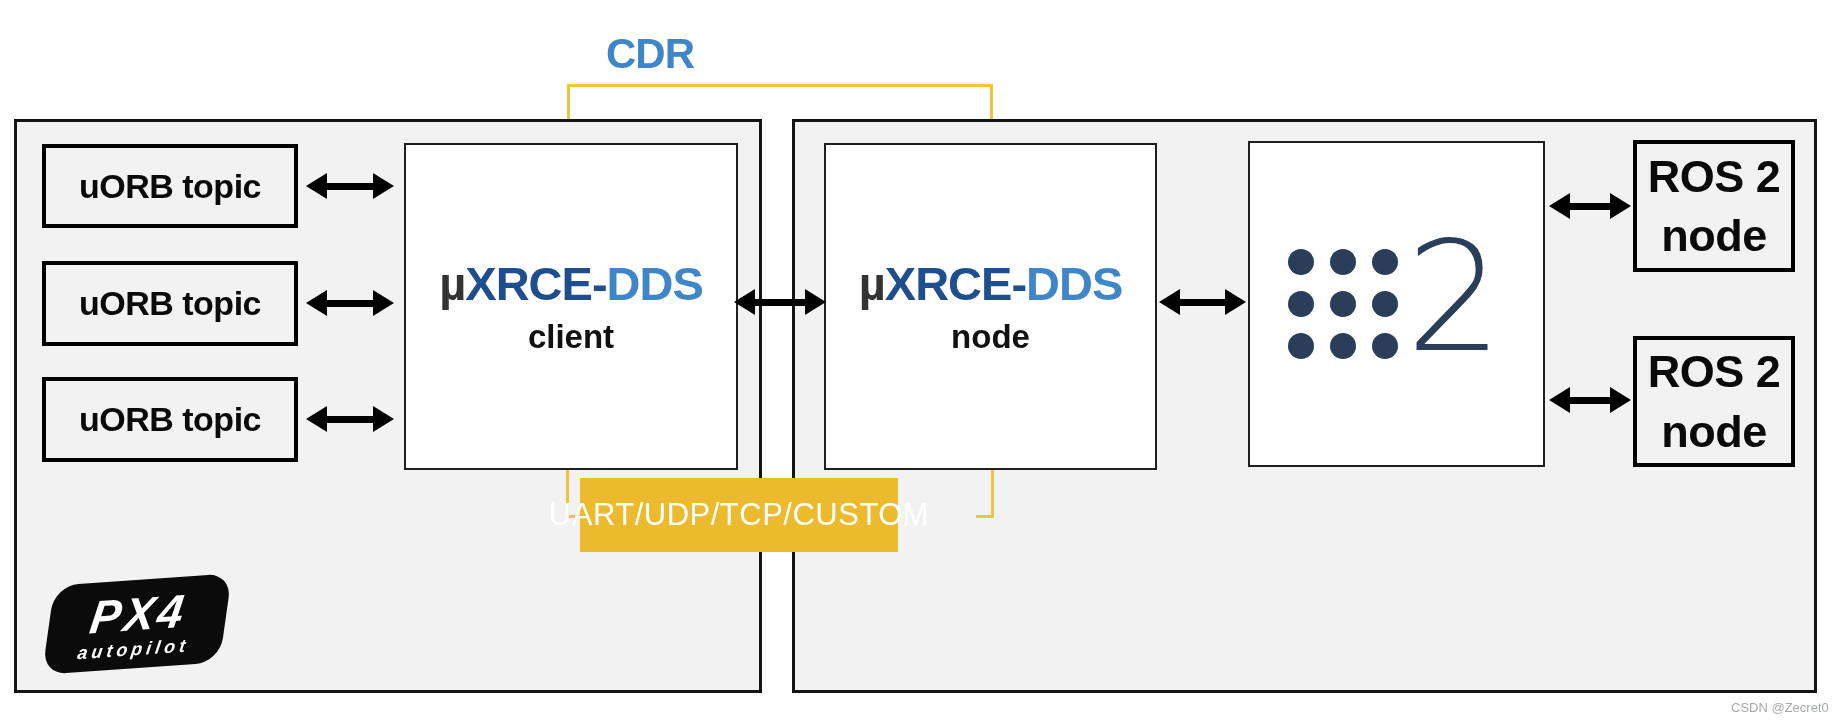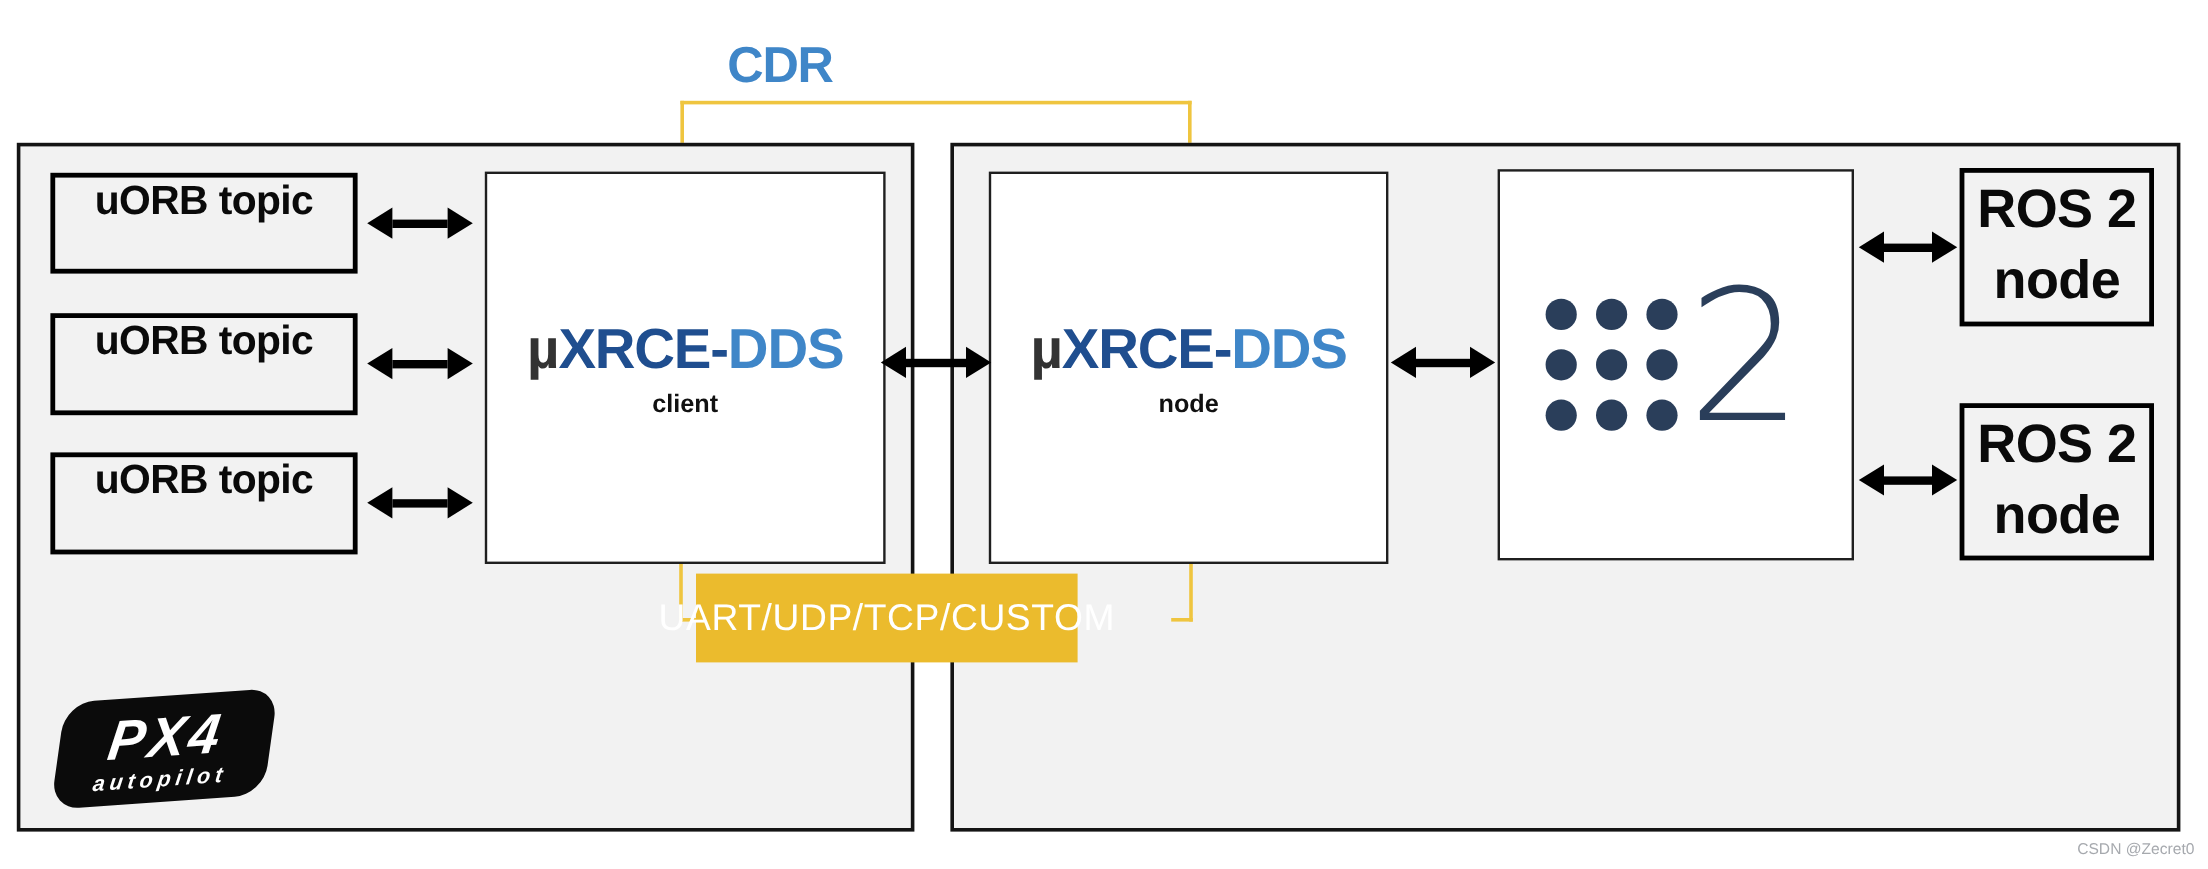--- a/index.html
+++ b/index.html
@@ -6,35 +6,35 @@
   *{box-sizing:border-box;}
   .canvas{
     position:relative;width:1840px;height:724px;background:#ffffff;overflow:hidden;
     font-family:"Liberation Sans","DejaVu Sans",sans-serif;
   }
   
   .zone{position:absolute;background:#F2F2F2;border:3px solid #141414;}
   
   .box-thick{
     position:absolute;background:#F2F2F2;border:4px solid #000;
-    display:flex;flex-direction:column;align-items:center;
+    display:flex;flex-direction:column;align-items:center;justify-content:center;
     font-weight:bold;color:#0a0a0a;
   }
   .uorb{font-size:34px;letter-spacing:-0.5px;}
   .rosnode{font-size:45px;line-height:1.32;letter-spacing:-0.5px;text-align:center;}
   
   .box-white{
     position:absolute;background:#ffffff;border:2px solid #1f1f1f;
     display:flex;flex-direction:column;align-items:center;justify-content:center;
   }
   .xrce-line{font-size:47px;font-weight:bold;letter-spacing:-1px;line-height:1.15;white-space:nowrap;}
   .xrce-line .mu{color:#333;font-weight:bold;}
   .xrce-line .navy{color:#1F4E8F;}
   .xrce-line .lblue{color:#3F86C8;}
-  .role-line{font-size:21px;font-weight:bold;color:#111;margin-top:6px;}
+  .role-line{font-size:33px;font-weight:bold;color:#111;margin-top:6px;}
   
   .toplabel{position:absolute;font-size:42px;font-weight:bold;letter-spacing:-1px;white-space:nowrap;}
   .c-lblue{color:#3F86C8;margin-left:40px;}
   .c-navy{color:#1F4E8F;}
   .fastdds-label{position:absolute;font-size:48px;font-weight:bold;letter-spacing:-1px;white-space:nowrap;}
   
   .yline{position:absolute;background:#EFC53F;}
   .transport{
     position:absolute;background:#EBBB2D;color:#fff;
     display:flex;align-items:center;justify-content:center;

